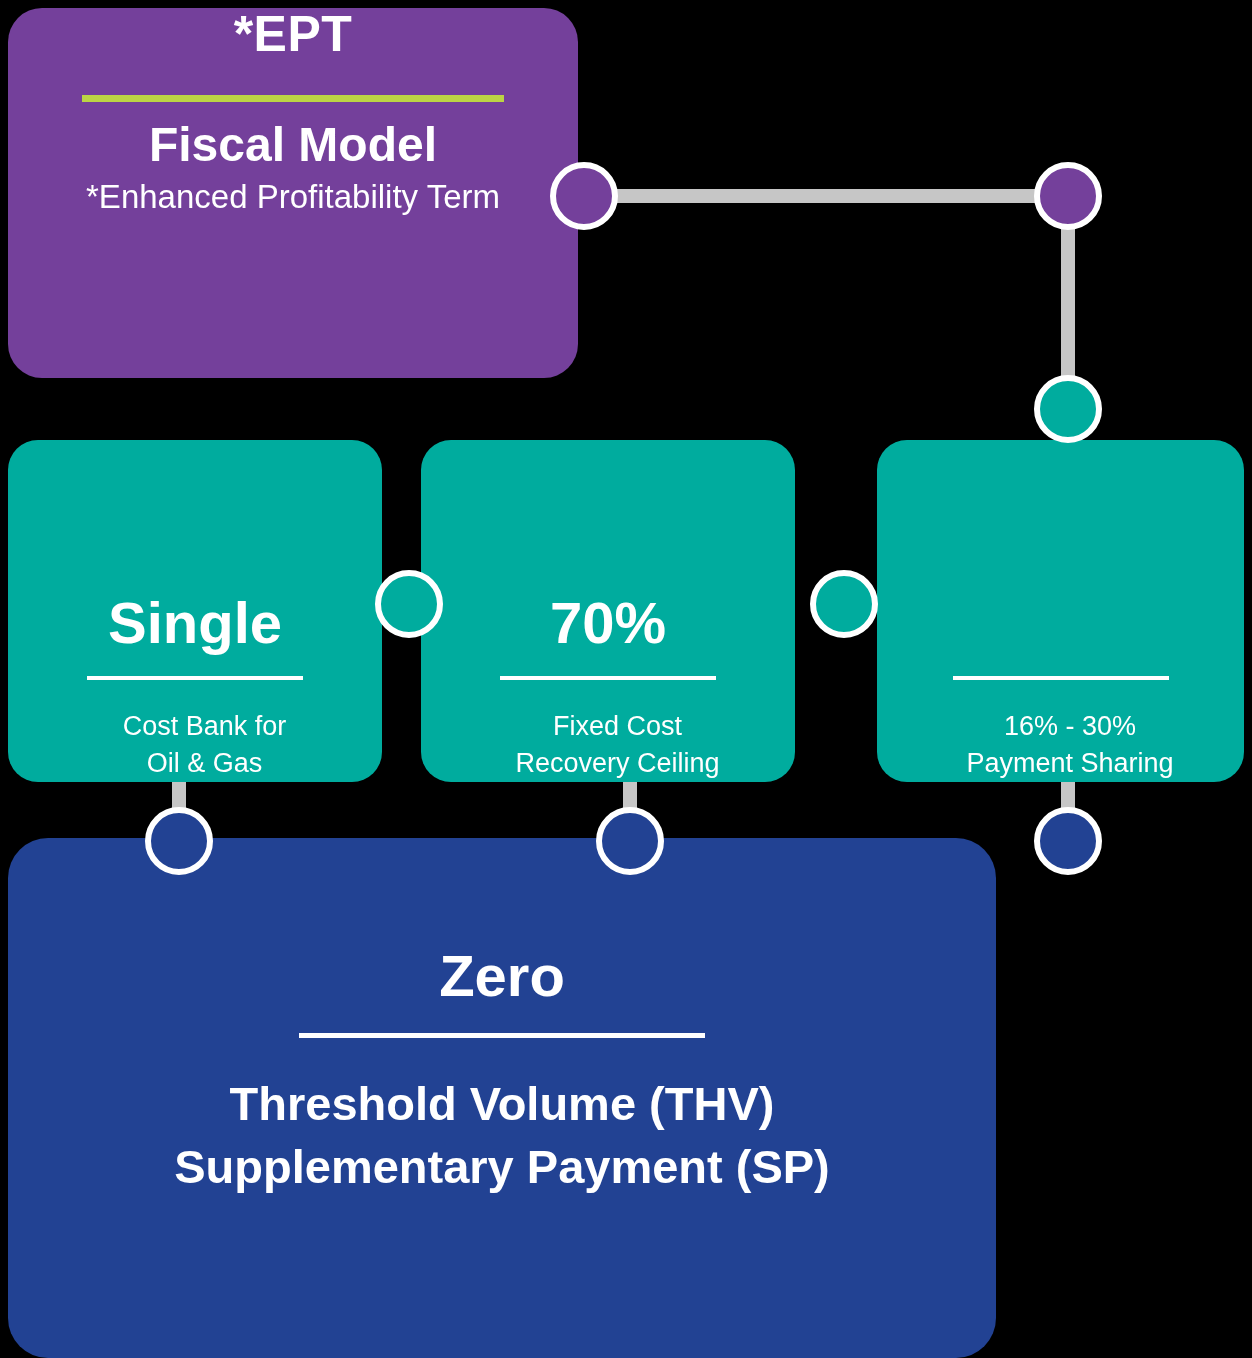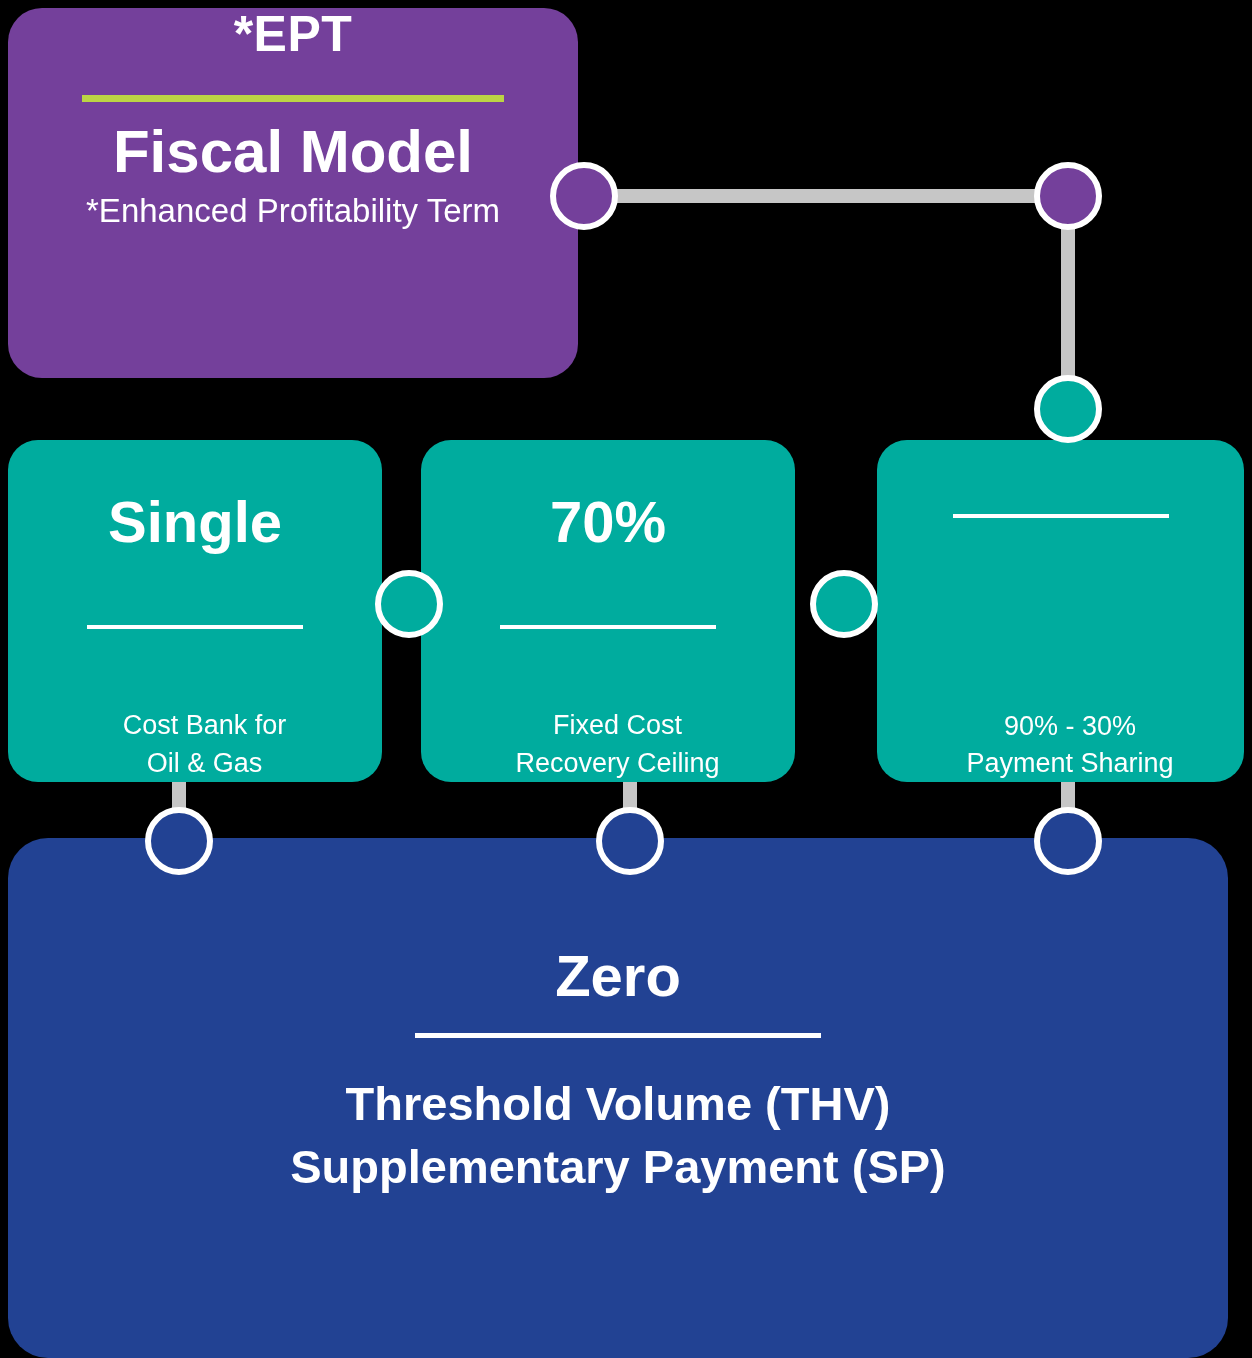--- a/index.html
+++ b/index.html
@@ -44,39 +44,39 @@
     line-height: 1.05;
     letter-spacing: 0.5px;
   }
   #ept-card .rule-lime {
     width: 422px;
     height: 7px;
     background: #BCD444;
     margin: 34px 0 17px 0;
   }
   #ept-card .title {
-    font-size: 60px;
+    font-size: 48px;
     font-weight: bold;
     line-height: 1.1;
   }
   #ept-card .subtitle {
     font-size: 33px;
     font-weight: normal;
     line-height: 1.2;
     margin-top: 6px;
     text-align: right;
   }
 
   
   .teal-card {
     top: 440px;
     height: 342px;
     background: #00AC9E;
     border-radius: 30px;
-    justify-content: space-between;
+    justify-content: flex-end;
     padding-top: 52px;
   }
   #teal-card-1 { left: 8px;   width: 374px; }
   #teal-card-2 { left: 421px; width: 374px; }
   #teal-card-3 { left: 877px; width: 367px; }
 
   .teal-card .big {
     font-size: 58px;
     font-weight: bold;
     line-height: 1.05;
@@ -91,21 +91,21 @@
     font-size: 27px;
     font-weight: normal;
     line-height: 1.38;
     margin-left: 19px;
   }
 
   
   #blue-card {
     left: 8px;
     top: 838px;
-    width: 1220px;
+    width: 988px;
     height: 520px;
     background: #224293;
     border-radius: 40px 40px 40px 40px;
     padding-top: 108px;
   }
   #blue-card .big {
     font-size: 58px;
     font-weight: bold;
     line-height: 1.05;
   }
@@ -169,21 +169,21 @@
     <div class="rule-white"></div>
     <div class="desc">
       <span>Fixed Cost</span><br>
       <span>Recovery Ceiling</span>
     </div>
   </div>
 
   <div class="card teal-card" id="teal-card-3">
     <div class="rule-white"></div>
     <div class="desc">
-      <span>90% - 30%</span><br>
+      <span>16% - 30%</span><br>
       <span>Payment Sharing</span>
     </div>
   </div>
 
   <div class="card" id="blue-card">
     <div class="big">Zero</div>
     <div class="rule-white"></div>
     <div class="desc">
       <span>Threshold Volume (THV)</span><br>
       <span>Supplementary Payment (SP)</span>

